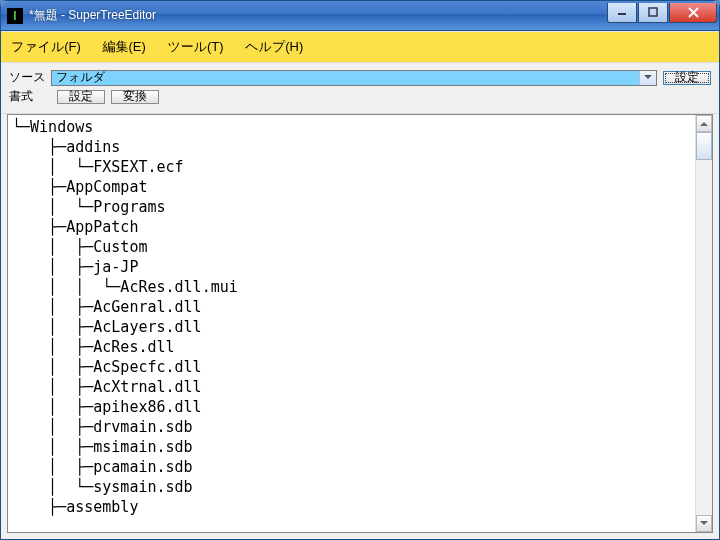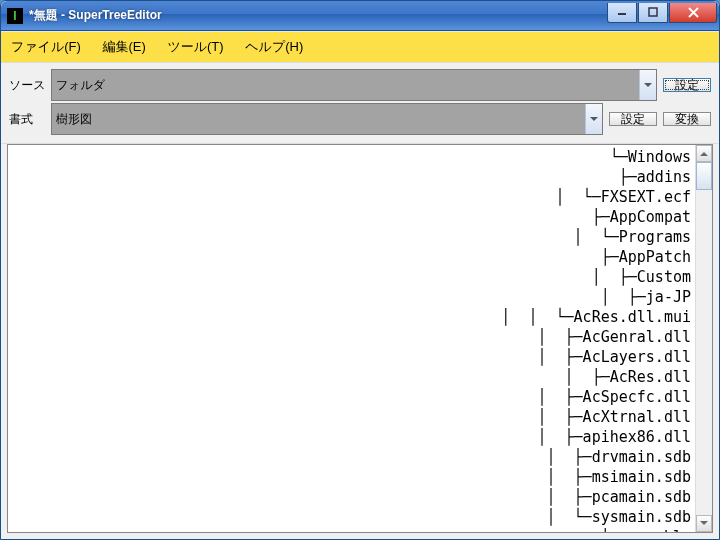--- a/index.html
+++ b/index.html
@@ -31,21 +31,21 @@
     border-radius: 6px 6px 0 0;
   }
   .appicon {
     width: 16px; height: 16px;
     background: #000;
     display: flex; align-items: center; justify-content: center;
     font-size: 12px; font-weight: bold;
     color: #3dcc3d;
     margin-right: 6px;
   }
-  .title-text { flex: 1; text-shadow: 0 0 3px rgba(0,0,0,.5); font-weight: bold; }
+  .title-text { flex: 1; text-shadow: 0 0 3px rgba(0,0,0,.5); }
   .winbtns { display: flex; height: 20px; margin-top:-6px; }
   .winbtn {
     width: 30px; height: 20px;
     margin-left: 1px;
     border: 1px solid #2a4a7a;
     border-top: none;
     background: linear-gradient(to bottom, #d7e7fb, #a9c8ef);
     display: flex; align-items: center; justify-content: center;
     font-size: 10px; color: #334;
   }
@@ -75,23 +75,23 @@
     padding: 4px 8px 6px 8px;
   }
   .optrow {
     display: flex; align-items: center;
     margin: 2px 0;
     font-size: 12px;
   }
   .optlabel { width: 42px; }
   .dropdown {
     flex: 1;
-    height: 32px;
+    height: 16px;
     border: 1px solid #7a7a7a;
-    background: #a3a3a3;
+    background: #7dd3fc;
     display: flex; align-items: center;
     padding: 0 4px;
     font-size: 12px;
     position: relative;
   }
   .dropdown .dd-arrow {
     position: absolute; right: 0; top:0;
     width: 17px; height: 100%;
     background: linear-gradient(to bottom, #f3f6fb, #d4e1f3);
     border-left: 1px solid #b4c4da;
@@ -120,21 +120,20 @@
   }
   .tree {
     flex: 1;
     padding: 2px 4px;
     font-family: "MS Gothic", "MS Mincho", monospace;
     font-size: 15px;
     line-height: 20px;
     white-space: pre;
     color: #000;
     overflow: hidden;
-    text-align: right;
   }
   .vscroll {
     width: 17px;
     background: #f0f0f0;
     border-left: 1px solid #dcdcdc;
     display: flex; flex-direction: column;
   }
   .vscroll .arrow {
     height: 17px;
     background: linear-gradient(to bottom,#fefefe,#e0e0e0);
@@ -191,28 +190,20 @@
         <span class="dd-arrow">
           <svg width="8" height="5">
               <path d="M0 0 L4 4 L8 0 Z" fill="#4a5a6a"></path>
             </svg>
         </span>
       </div>
       <div class="btn focus">設定</div>
     </div>
     <div class="optrow">
       <span class="optlabel">書式</span>
-      <div class="dropdown">
-        <span>樹形図</span>
-        <span class="dd-arrow">
-          <svg width="8" height="5">
-              <path d="M0 0 L4 4 L8 0 Z" fill="#4a5a6a"></path>
-            </svg>
-        </span>
-      </div>
       <div class="btn">設定</div>
       <div class="btn">変換</div>
     </div>
   </div>
 
   <div class="treewrap">
     <div class="tree" id="tree">└─Windows
     ├─addins
     │  └─FXSEXT.ecf
     ├─AppCompat

